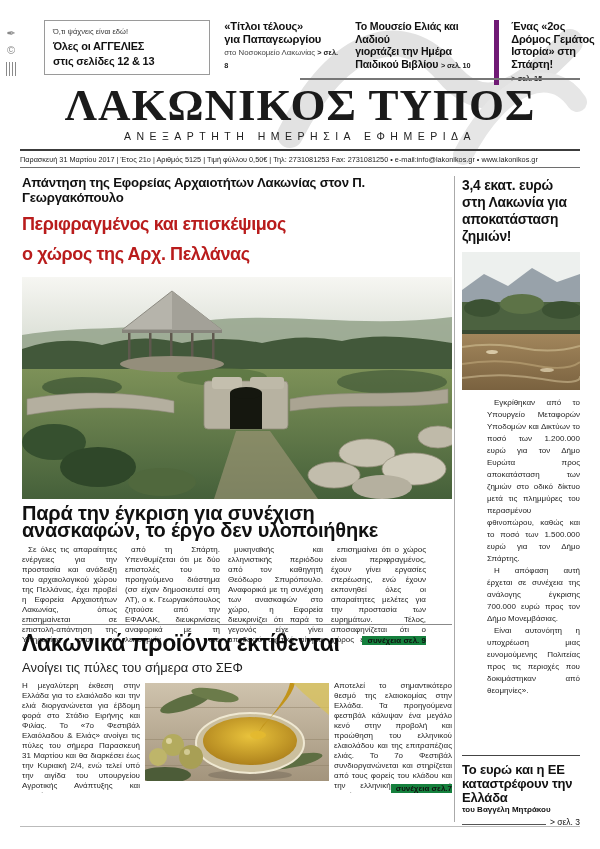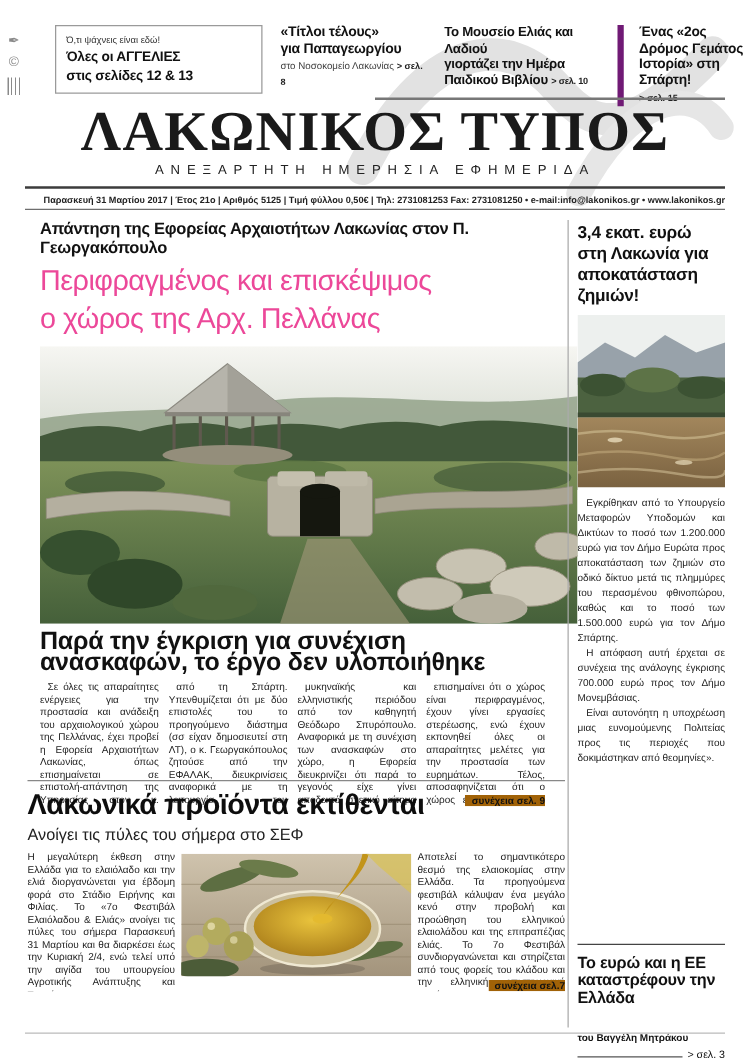--- a/index.html
+++ b/index.html
@@ -25,50 +25,50 @@
   .t3 { width:128px; margin-left:12px; }
   .t4 { width:110px; margin-left:14px; padding-left:12px; border-left:5px solid #701a75; }
   .t-line { font-size:10.6px; font-weight:bold; line-height:12.5px; letter-spacing:-0.2px; }
   .t-sub { font-size:7.8px; color:#444; margin-top:1px; }
   .t-page { font-size:7.3px; font-weight:bold; color:#222; }
   .teaser-rule { position:absolute; left:300px; top:78px; width:280px; border-top:2px solid #777; z-index:1; }
   
   .masthead { position:absolute; left:20px; top:82px; width:560px; text-align:center; z-index:1; }
   .mast-title { font-family:"Liberation Serif", serif; font-weight:bold; font-size:45px; line-height:47px; letter-spacing:1px; color:#1a1a1a; white-space:nowrap; }
   .mast-sub { font-size:10.5px; letter-spacing:5.5px; color:#222; margin-top:1px; }
-  .dateline { position:absolute; left:20px; top:149px; width:560px; border-top:2px solid #3c3c3c; border-bottom:1px solid #6e6e6e; padding:4px 0 3px 0; text-align:right; font-size:7.3px; font-weight:bold; color:#222; z-index:1; }
-  
-  .lead { position:absolute; left:32px; top:175px; width:404px; z-index:1; }
+  .dateline { position:absolute; left:20px; top:149px; width:560px; border-top:2px solid #3c3c3c; border-bottom:1px solid #6e6e6e; padding:4px 0 3px 0; text-align:left; font-size:7.3px; font-weight:normal; color:#222; z-index:1; }
+  
+  .lead { position:absolute; left:22px; top:175px; width:404px; z-index:1; }
   .kicker { font-size:13.2px; font-weight:bold; line-height:15px; letter-spacing:-0.2px; }
-  .headline { font-size:23px; font-weight:normal; line-height:30px; letter-spacing:-0.4px; margin-top:4px; color:#ec4899; }
+  .headline { font-size:18px; font-weight:bold; line-height:30px; letter-spacing:-0.4px; margin-top:4px; color:#b91c1c; }
   .photo-main { margin-top:8px; width:430px; height:222px; display:block; }
   .lead-subhead { font-size:20px; font-weight:bold; line-height:17px; margin-top:6px; letter-spacing:-0.2px; }
   .lead-cols { display:flex; gap:8px; margin-top:6px; height:100px; overflow:hidden; }
   .lead-col { flex:1 1 0; position:relative; }
   .lead-col p, .f-col p { font-size:8px; line-height:10px; text-align:justify; color:#1c1c1c; }
   .lead-col p { text-indent:6px; }
-  .cont { position:absolute; right:0; bottom:0; font-size:8px; font-weight:bold; background:#a16207; padding-left:5px;margin-top:30px; }
+  .cont { position:absolute; right:0; bottom:0; font-size:8px; font-weight:bold; background:#15803d; padding-left:5px;margin-top:30px; }
   .story-rule { position:absolute; left:22px; top:624px; width:430px; border-top:1px solid #888; z-index:1; }
   
   .festival { position:absolute; left:22px; top:631px; width:430px; z-index:1; }
   .f-headline { font-size:23px; font-weight:bold; line-height:24.5px; letter-spacing:-0.4px; color:#0d0d0d; }
   .f-subhead { font-size:13px; line-height:16px; margin-top:4px; color:#222; }
   .f-body { display:flex; gap:5px; margin-top:5px; }
   .f-col { width:118px; height:112px; overflow:hidden; position:relative; }
   .photo-olive { width:184px; height:98px; display:block; margin-top:2px; }
   
   .vrule { position:absolute; left:454px; top:176px; width:1px; height:646px; background:#aaa; z-index:1; }
   .sidebar { position:absolute; left:462px; top:177px; width:118px; z-index:1; }
   .sb-headline { font-size:13.8px; font-weight:bold; line-height:17px; letter-spacing:-0.2px; }
   .photo-flood { width:118px; height:138px; display:block; margin-top:7px; }
   .sb-body { margin-top:7px; height:352px; overflow:hidden; }
-  .sb-body p { font-size:8px; line-height:12px; text-align:justify; text-indent:7px; color:#1c1c1c; }
+  .sb-body p { font-size:8px; line-height:12px; text-align:justify; text-indent:7px; color:#1c1c1c;margin-left:25px; }
   .sb-divider { border-top:1px solid #444; margin:6px 0 7px 0; }
   .op-title { font-size:13px; font-weight:bold; line-height:14px; letter-spacing:-0.2px; }
-  .op-byline { font-size:8px; font-weight:bold; margin-top:21px; }
+  .op-byline { font-size:8px; font-weight:bold; margin-top:0; }
   .op-pageline { display:flex; align-items:flex-end; margin-top:3px; }
   .op-pageline .rule { flex:1; border-bottom:1px solid #555; margin:0 4px 2px 0; }
   .op-page { font-size:8.5px; font-weight:normal; }
   .footer-rule { position:absolute; left:20px; top:826px; width:560px; border-top:1px solid #bbb; z-index:1; }
 </style>
 </head>
 <body>
 
 <div class="page">
 

